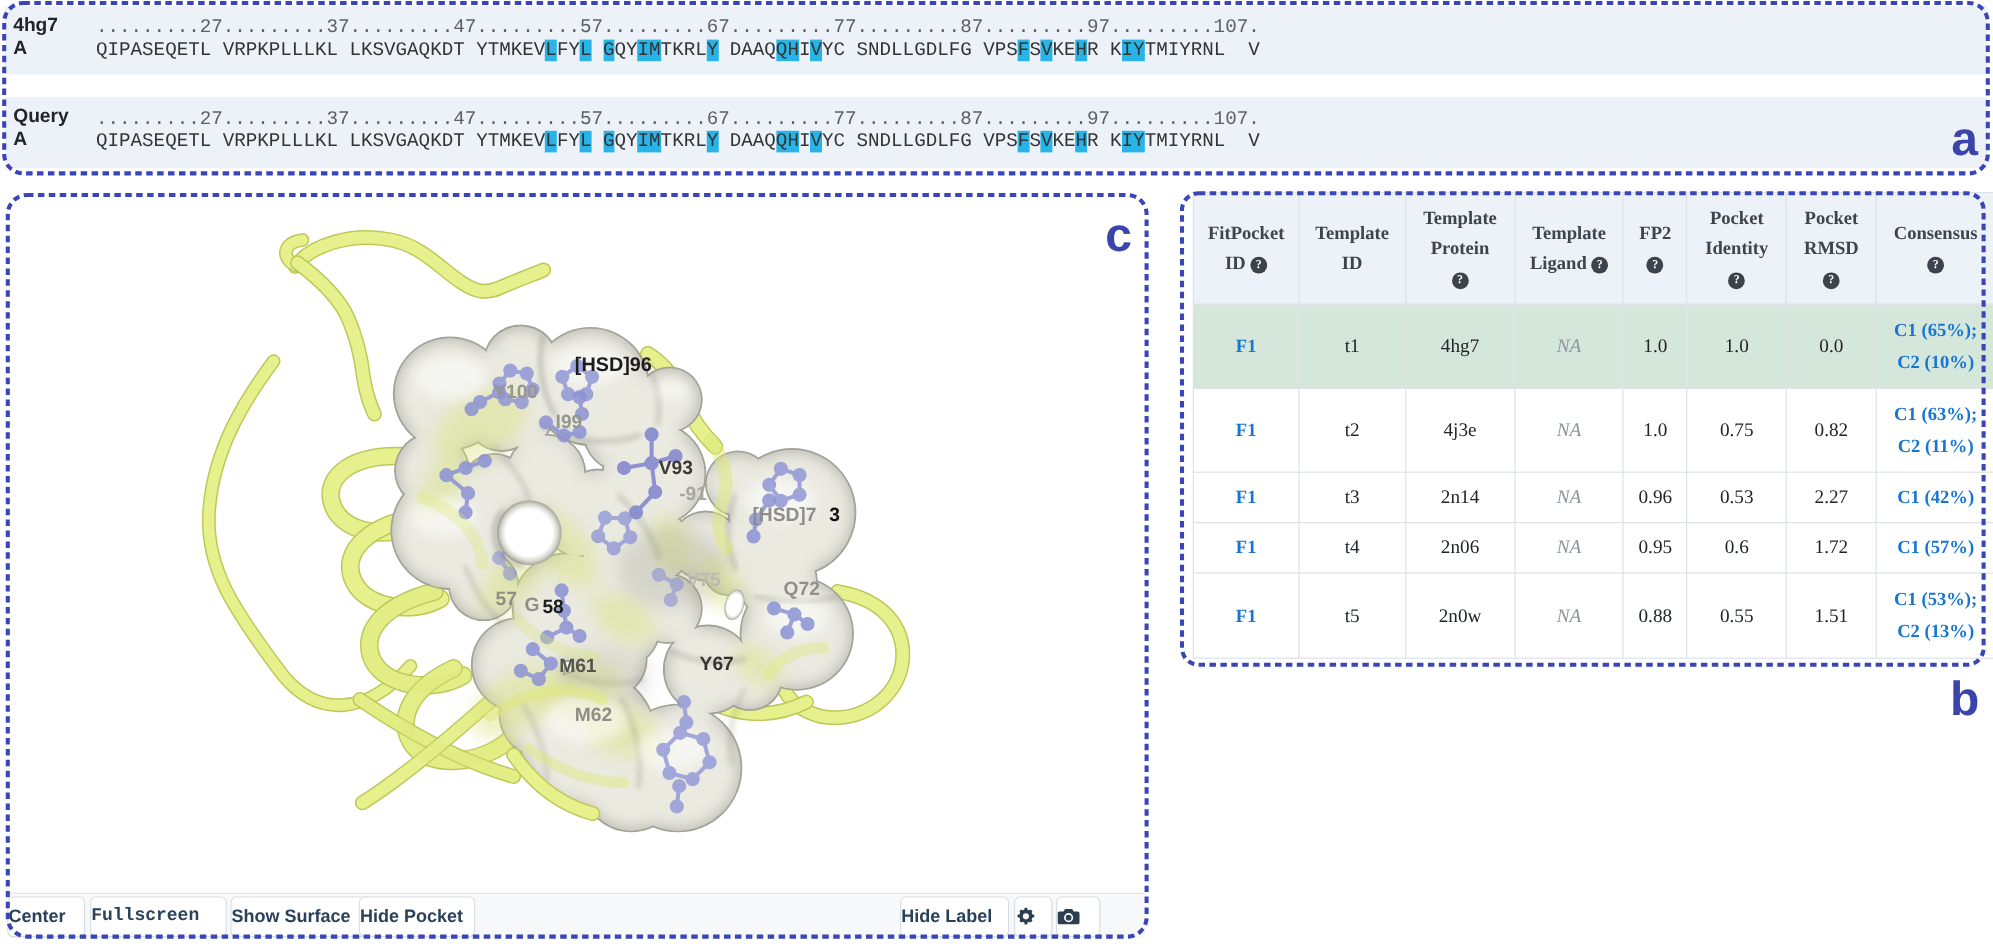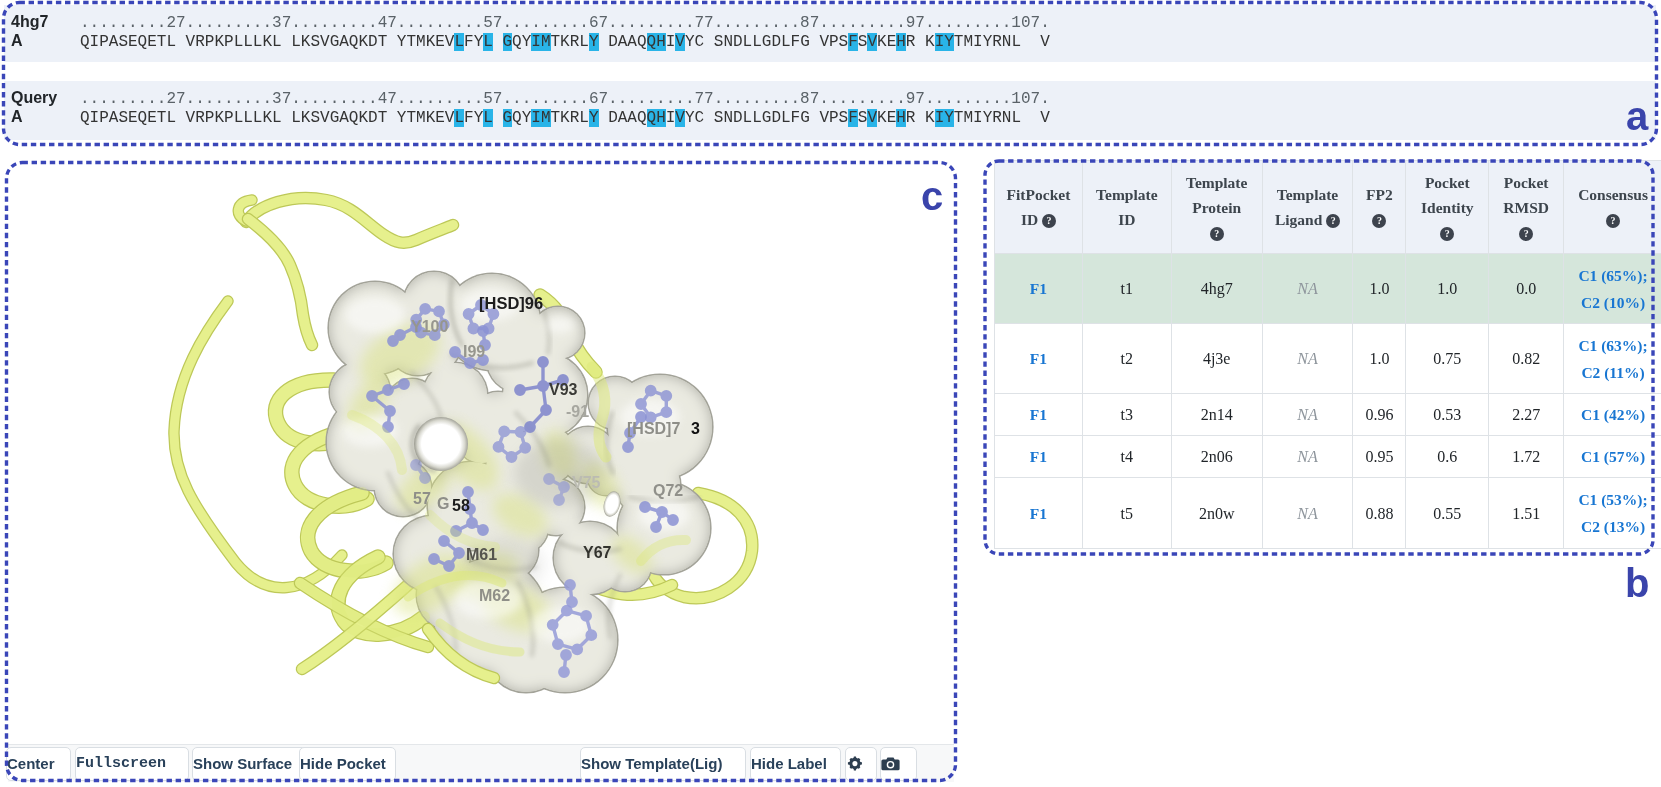--- a/index.html
+++ b/index.html
@@ -46,21 +46,20 @@
   <div class="abs mono seqln" style="left:80px;top:108.5px;color:#343434;">QIPASEQETL VRPKPLLLKL LKSVGAQKDT YTMKEV<span class="hl">L</span>FY<span class="hl">L</span> <span class="hl">G</span>QY<span class="hl">IM</span>TKRL<span class="hl">Y</span> DAAQ<span class="hl">QH</span>I<span class="hl">V</span>YC SNDLLGDLFG VPS<span class="hl">F</span>S<span class="hl">V</span>KE<span class="hl">H</span>R K<span class="hl">IY</span>TMIYRNL  V</div>
   <div class="abs biglabel" style="left:1626px;top:96px;">a</div>
 </div>
 
 <div class="abs" id="secC" style="left:0;top:155px;width:980px;height:632px;">
   <div class="abs" id="toolbar"></div>
   <div class="tbtn" style="left:6px;width:65px;">Center</div>
   <div class="tbtn" style="left:75px;width:114px;font-family:Liberation Mono, monospace;">Fullscreen</div>
   <div class="tbtn" style="left:192px;width:121px;">Show Surface</div>
   <div class="tbtn" style="left:299px;width:97px;">Hide Pocket</div>
-  <div class="tbtn" style="left:580px;width:166px;">Show Template(Lig)</div>
   <div class="tbtn" style="left:750px;width:91px;">Hide Label</div>
   <div class="tbtn" style="left:845px;width:32px;">
     <svg width="17" height="17" viewBox="0 0 16 16" style="margin-top:7px;">
         <path fill="#2d3e50" d="M9.4 1.3l.2 1.4a5.5 5.5 0 011.2.7l1.3-.6 1.4 1.4-.6 1.3c.3.4.5.8.7 1.2l1.4.2v2l-1.4.2a5.5 5.5 0 01-.7 1.2l.6 1.3-1.4 1.4-1.3-.6c-.4.3-.8.5-1.2.7l-.2 1.4h-2l-.2-1.4a5.5 5.5 0 01-1.2-.7l-1.3.6-1.4-1.4.6-1.3a5.5 5.5 0 01-.7-1.2l-1.4-.2v-2l1.4-.2c.2-.4.4-.8.7-1.2l-.6-1.3 1.4-1.4 1.3.6c.4-.3.8-.5 1.2-.7l.2-1.4h2zM8.4 10.5a2.4 2.4 0 100-4.8 2.4 2.4 0 000 4.8z"></path>
       </svg>
   </div>
   <div class="tbtn" style="left:880px;width:37px;">
     <svg width="19" height="16" viewBox="0 0 19 16" style="margin-top:8px;">
         <path fill="#2d3e50" d="M6.5 1.5h6l1.2 2H17a1.6 1.6 0 011.6 1.6v7.6A1.6 1.6 0 0117 14.3H2a1.6 1.6 0 01-1.6-1.6V5.1A1.6 1.6 0 012 3.5h3.3l1.2-2z"></path>
         <circle cx="9.5" cy="8.7" r="3.1" fill="none" stroke="#ffffff" stroke-width="1.4"></circle>

